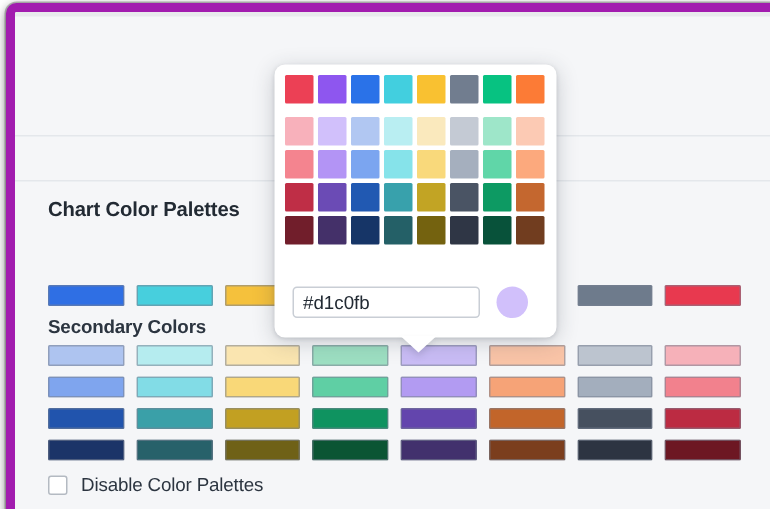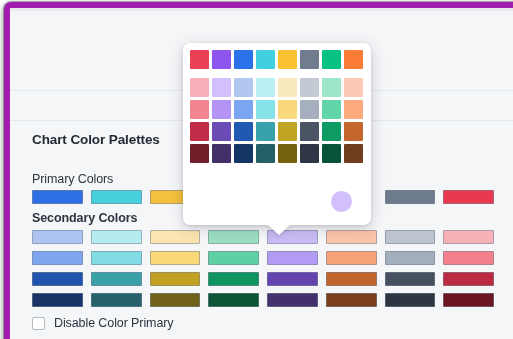--- a/index.html
+++ b/index.html
@@ -202,21 +202,20 @@
 <body>
 
 <div class="window">
 
   <div class="top-strip"></div>
   <div class="divider d1"></div>
   <div class="divider d2"></div>
 
   <div class="section-title">Chart Color Palettes</div>
 
-  <div class="group-label primary">Primary Colors</div>
   <div class="swatch-row row-primary">
       <div class="slot">
         <div class="swatch" style="background: rgb(47, 111, 228);"></div>
       </div>
       <div class="slot">
         <div class="swatch" style="background: rgb(71, 207, 221);"></div>
       </div>
       <div class="slot">
         <div class="swatch" style="background: rgb(245, 193, 60);"></div>
       </div>
@@ -332,21 +331,21 @@
       <div class="slot">
         <div class="swatch" style="background: rgb(45, 52, 66);"></div>
       </div>
       <div class="slot">
         <div class="swatch" style="background: rgb(109, 23, 35);"></div>
       </div>
     </div>
 
   <div class="checkbox-row">
     <div class="checkbox-box"></div>
-    <div class="checkbox-label">Disable Color Primary</div>
+    <div class="checkbox-label">Disable Color Palettes</div>
   </div>
 
   <div class="popup">
     <div class="palette-grid">
         <div class="prow">
           <div class="pcell" style="background: rgb(236, 64, 85);"></div>
           <div class="pcell" style="background: rgb(142, 86, 239);"></div>
           <div class="pcell" style="background: rgb(42, 114, 232);"></div>
           <div class="pcell" style="background: rgb(66, 207, 223);"></div>
           <div class="pcell" style="background: rgb(249, 193, 49);"></div>
@@ -388,17 +387,18 @@
           <div class="pcell" style="background: rgb(113, 30, 43);"></div>
           <div class="pcell" style="background: rgb(68, 48, 105);"></div>
           <div class="pcell" style="background: rgb(22, 53, 103);"></div>
           <div class="pcell" style="background: rgb(36, 96, 103);"></div>
           <div class="pcell" style="background: rgb(116, 98, 15);"></div>
           <div class="pcell" style="background: rgb(47, 54, 69);"></div>
           <div class="pcell" style="background: rgb(8, 82, 58);"></div>
           <div class="pcell" style="background: rgb(113, 61, 31);"></div>
         </div>
       </div>
+    <input class="hex-input" type="text" value="#d1c0fb" style="">
     <div class="hex-preview" style="background: rgb(209, 192, 251);"></div>
     <div class="popup-arrow"></div>
   </div>
 
 </div>
 
 </body></html>

